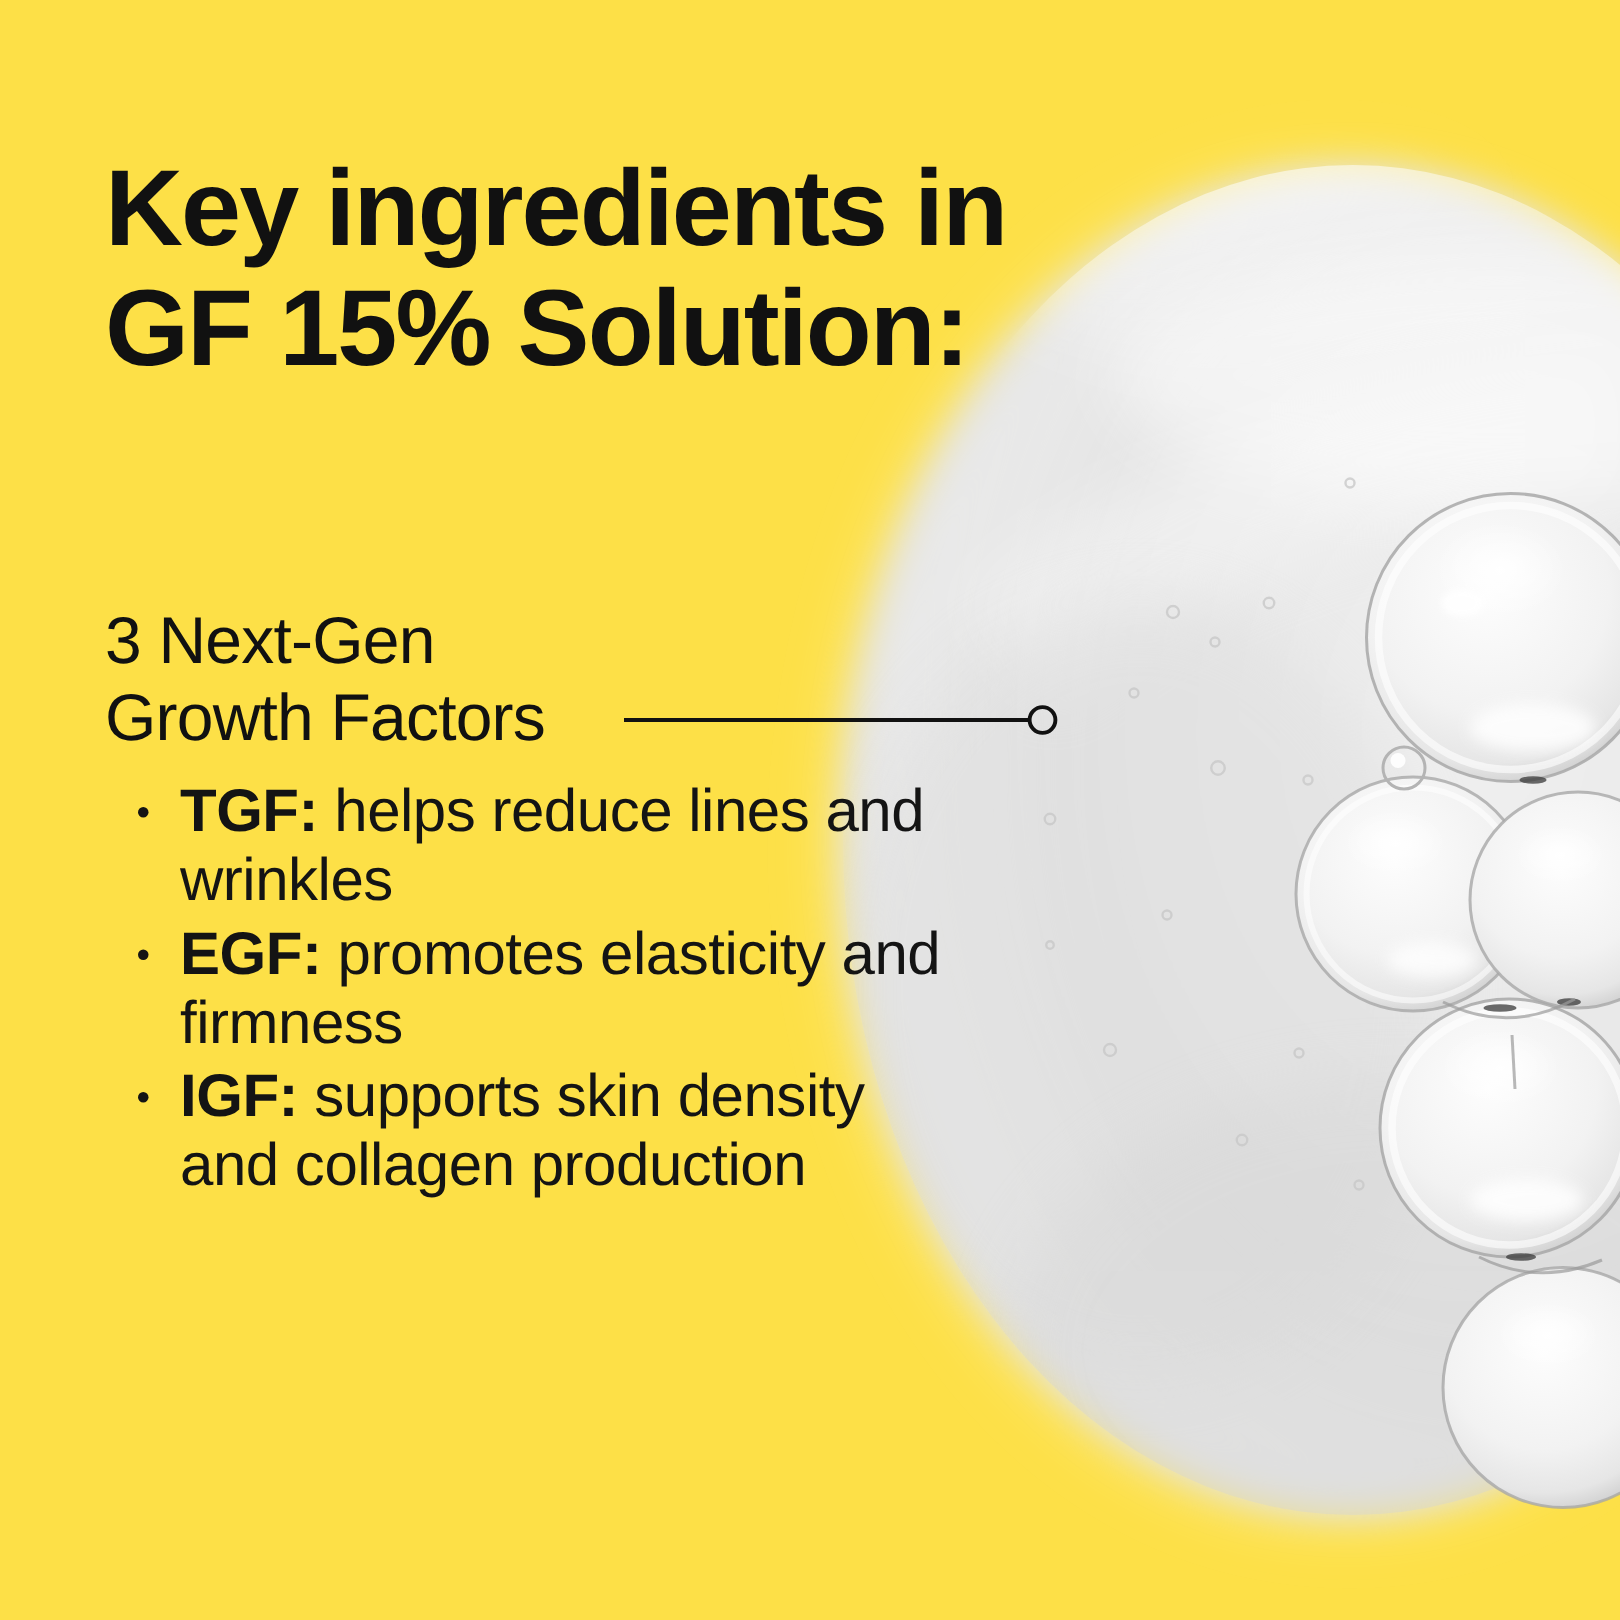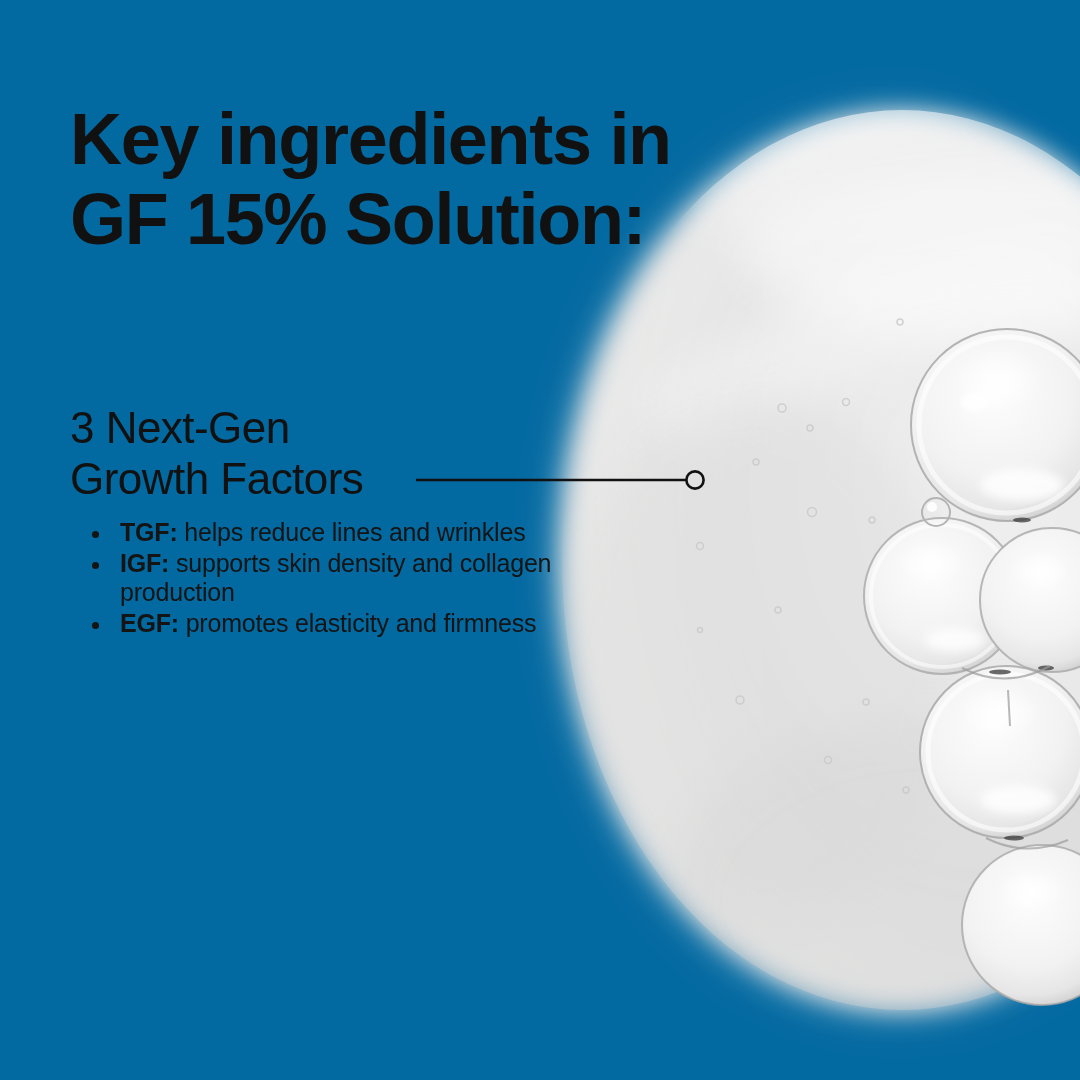--- a/index.html
+++ b/index.html
@@ -11,21 +11,21 @@
     width: 1080px;
     height: 1080px;
     overflow: hidden;
     font-family: "Liberation Sans", sans-serif;
     background: #f6f6f5;
   }
   #slide {
     position: relative;
     width: 1080px;
     height: 1080px;
-    background: #0369a1;
+    background: #fde047;
     overflow: hidden;
   }
 
   
   #artwork {
     position: absolute;
     inset: 0;
     width: 1080px;
     height: 1080px;
     pointer-events: none;
@@ -78,21 +78,21 @@
     top: 518px;
     width: 560px;
     margin: 0;
     padding: 0;
     list-style: none;
   }
   .bullet-item {
     position: relative;
     padding-left: 50px;
     margin-bottom: 2px;
-    font-size: 25px;
+    font-size: 40px;
     line-height: 1.16;
     font-weight: 400;
     letter-spacing: -0.008em;
     color: #141414;
   }
   .bullet-item .dot {
     position: absolute;
     left: 22px;
     top: 0.50em;
     width: 7px;
@@ -255,22 +255,22 @@
       <circle cx="281" cy="11" r="8.6" fill="none" stroke="#111111" stroke-width="2.6"></circle>
     </svg>
 
     <ul class="bullet-list">
       <li class="bullet-item">
         <span class="dot"></span>
         <span class="term">TGF:</span><span class="desc"> helps reduce lines and wrinkles</span>
       </li>
       <li class="bullet-item">
         <span class="dot"></span>
-        <span class="term">IGF:</span><span class="desc"> supports skin density and collagen production</span>
+        <span class="term">EGF:</span><span class="desc"> promotes elasticity and firmness</span>
       </li>
       <li class="bullet-item">
         <span class="dot"></span>
-        <span class="term">EGF:</span><span class="desc"> promotes elasticity and firmness</span>
+        <span class="term">IGF:</span><span class="desc"> supports skin density and collagen production</span>
       </li>
     </ul>
 
   </div>
 </div>
 
 </body></html>

